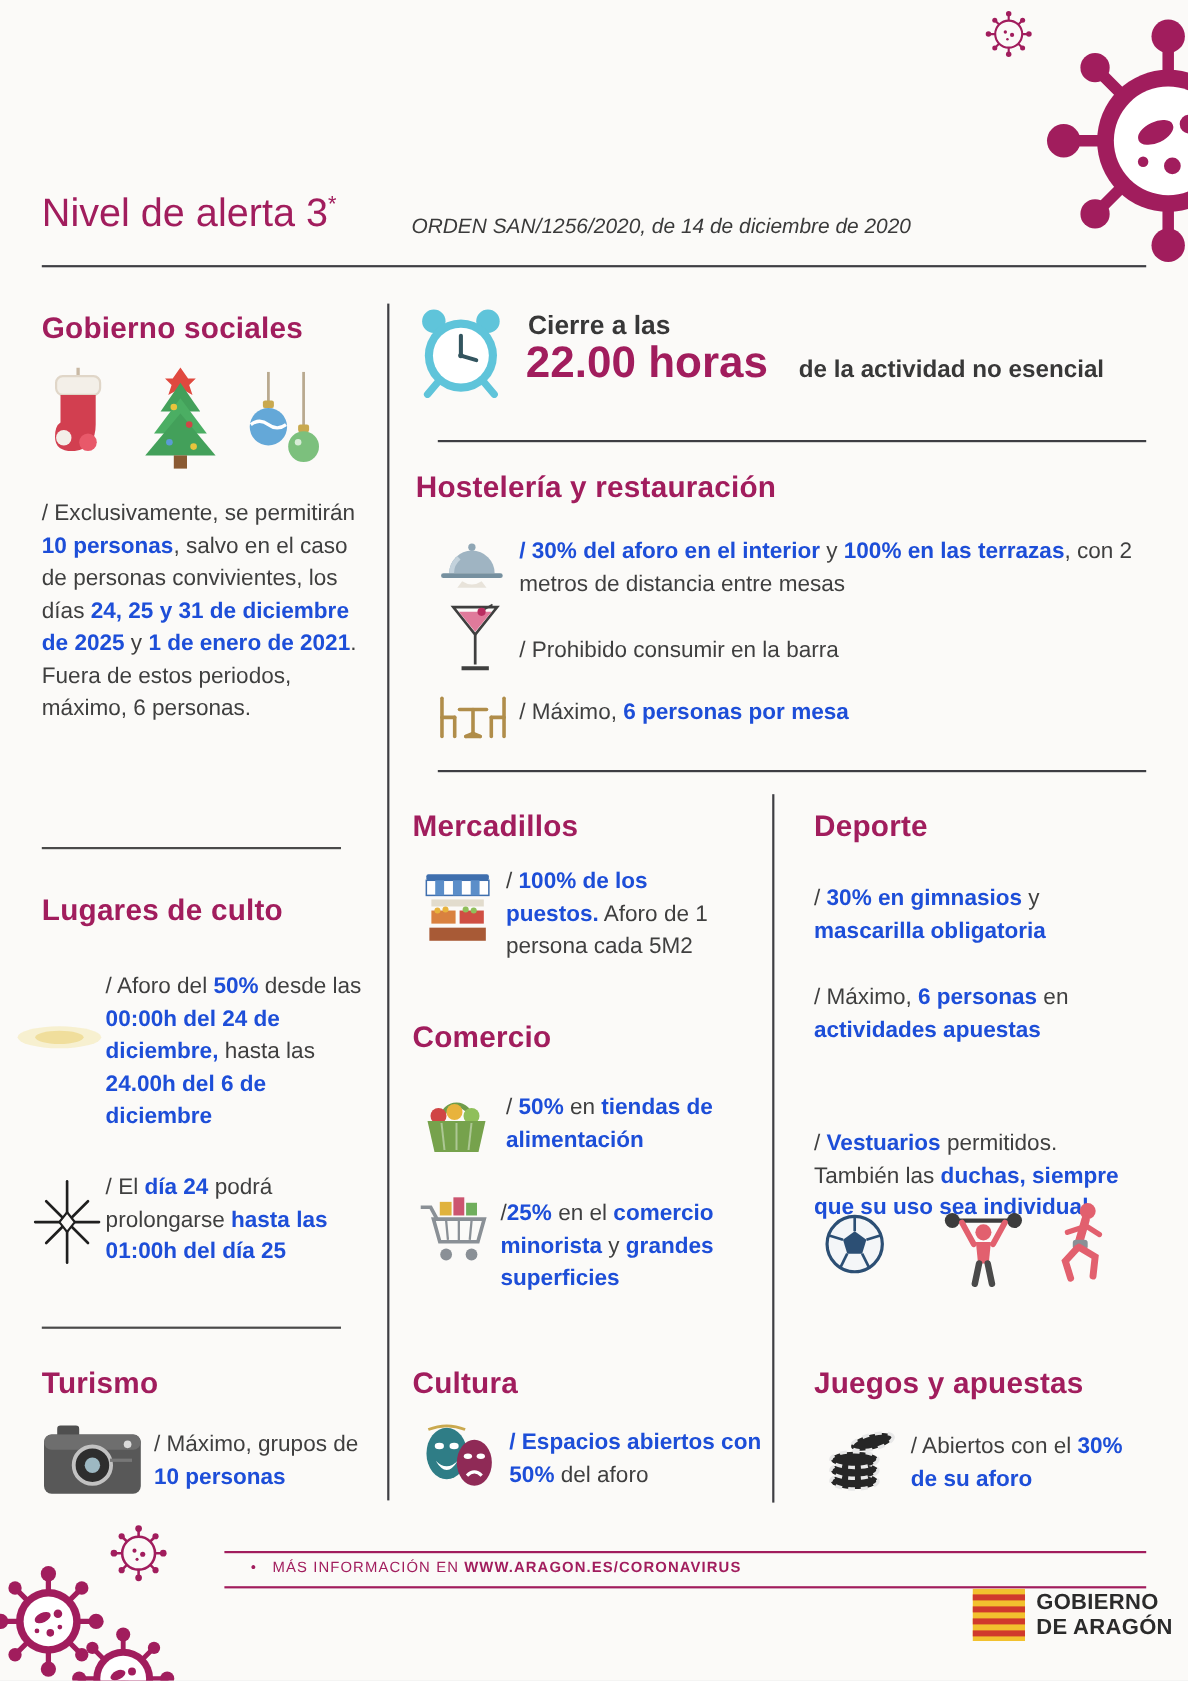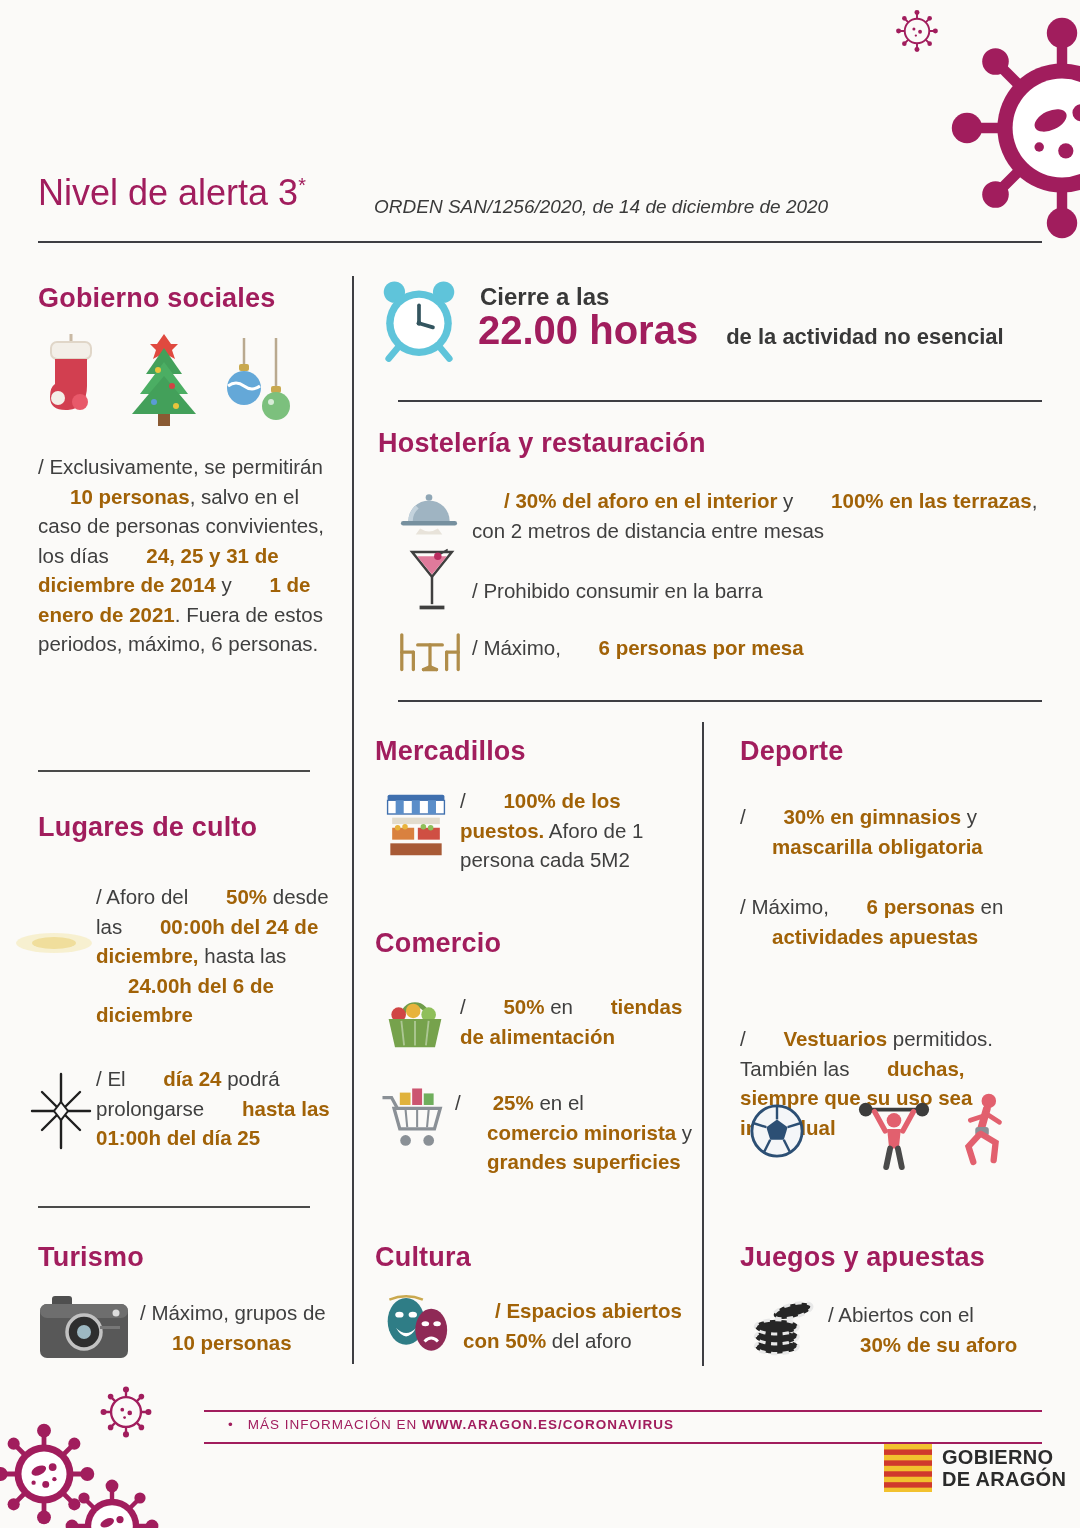--- a/index.html
+++ b/index.html
@@ -3,21 +3,21 @@
 <meta charset="utf-8">
 <style>
   :root{ --accent:#a11d5d; --ink:#3f3f3f; }
   *{margin:0;padding:0;box-sizing:border-box;}
   html,body{background:#e9e9e9;}
   .page{position:relative;width:1080px;height:1528px;margin:0 auto;background:#fbfaf8;overflow:hidden;
         font-family:"Liberation Sans","DejaVu Sans",sans-serif;color:var(--ink);}
   .abs{position:absolute;}
   .title{font-size:41px;line-height:1.22;font-weight:400;color:#4b4b4b;}
   .ab{color:var(--accent);font-weight:700;}
-  .b{font-weight:700;color:#a16207;margin-left:32px;}
+  .b{font-weight:700;color:#1d4ed8;}
   .bi{font-weight:700;}
   .sup{vertical-align:super;font-size:55%;}
   .alert{font-size:36px;font-weight:400;color:var(--accent);}
   .order{font-size:19px;font-style:italic;color:#3a3a3a;}
   .heading{font-size:27px;font-weight:700;color:var(--accent);letter-spacing:.2px;}
   .txt{font-size:20.5px;line-height:1.44;color:var(--ink);}
   .hr{height:2.4px;background:#3e3e43;}
   .hr.thin{height:1.7px;background:#4a4a4a;}
   .hr.fa{height:2px;background:var(--accent);}
   .vr{width:2px;background:#3e3e43;}
@@ -304,21 +304,21 @@
     <h2 class="abs heading" style="left:38px;top:283px">Gobierno sociales</h2>
     <svg class="abs" style="left:40px;top:334px" width="62" height="86">
         <use href="#ic-stocking"></use>
       </svg>
     <svg class="abs" style="left:122px;top:332px" width="84" height="96">
         <use href="#ic-tree"></use>
       </svg>
     <svg class="abs" style="left:222px;top:338px" width="76" height="92">
         <use href="#ic-baubles"></use>
       </svg>
-    <p class="abs txt" style="left:38px;top:452px;width:292px"><span>/ Exclusivamente, se permitirán </span><span class="b">10 personas</span><span>, salvo en el caso de personas convivientes, los días </span><span class="b">24, 25 y 31 de diciembre de 2014</span><span> y </span><span class="b">1 de enero de 2021</span><span>. Fuera de estos periodos, máximo, 6 personas.</span></p>
+    <p class="abs txt" style="left:38px;top:452px;width:292px"><span>/ Exclusivamente, se permitirán </span><span class="b">10 personas</span><span>, salvo en el caso de personas convivientes, los días </span><span class="b">24, 25 y 31 de diciembre de 2025</span><span> y </span><span class="b">1 de enero de 2021</span><span>. Fuera de estos periodos, máximo, 6 personas.</span></p>
   </section>
 
   <div class="abs hr thin" style="left:38px;top:770px;width:272px"></div>
 
   <section>
     <h2 class="abs heading" style="left:38px;top:812px">Lugares de culto</h2>
     <svg class="abs" style="left:14px;top:928px" width="80" height="30">
         <use href="#ic-glow"></use>
       </svg>
     <p class="abs txt" style="left:96px;top:882px;width:244px"><span>/ Aforo del </span><span class="b">50%</span><span>  desde las </span><span class="b">00:00h del 24 de diciembre,</span><span> hasta las </span><span class="b">24.00h del 6 de diciembre</span></p>

